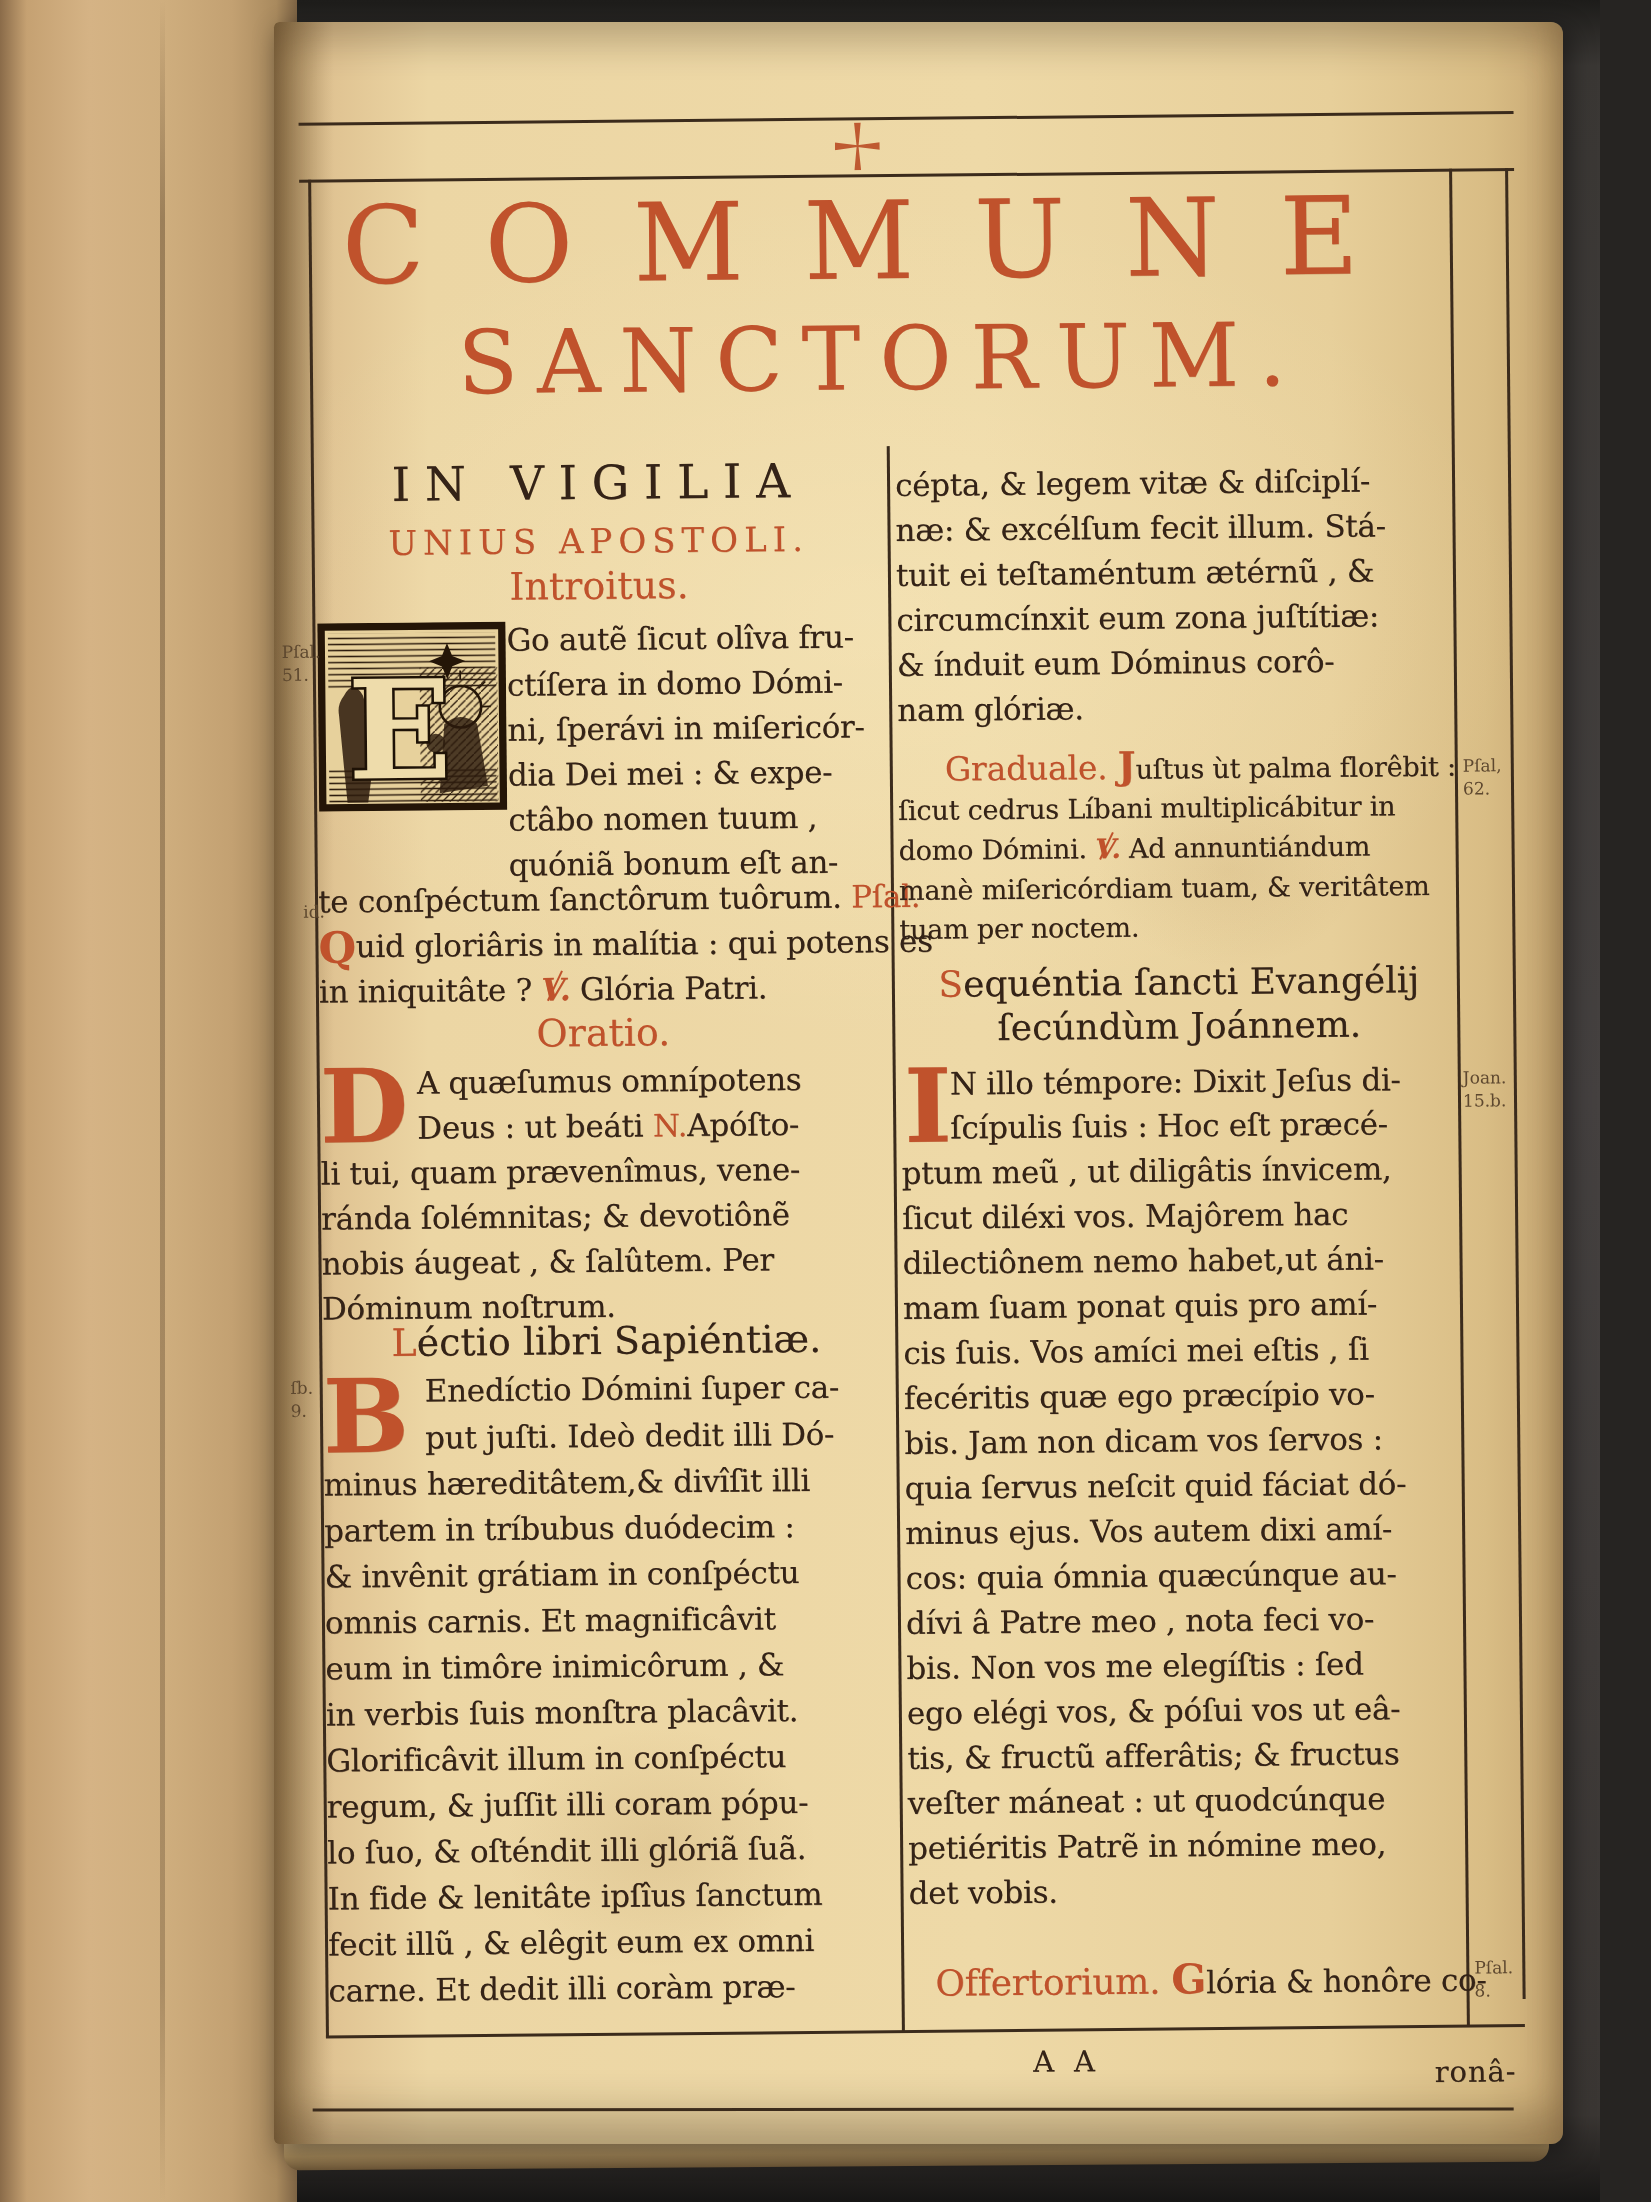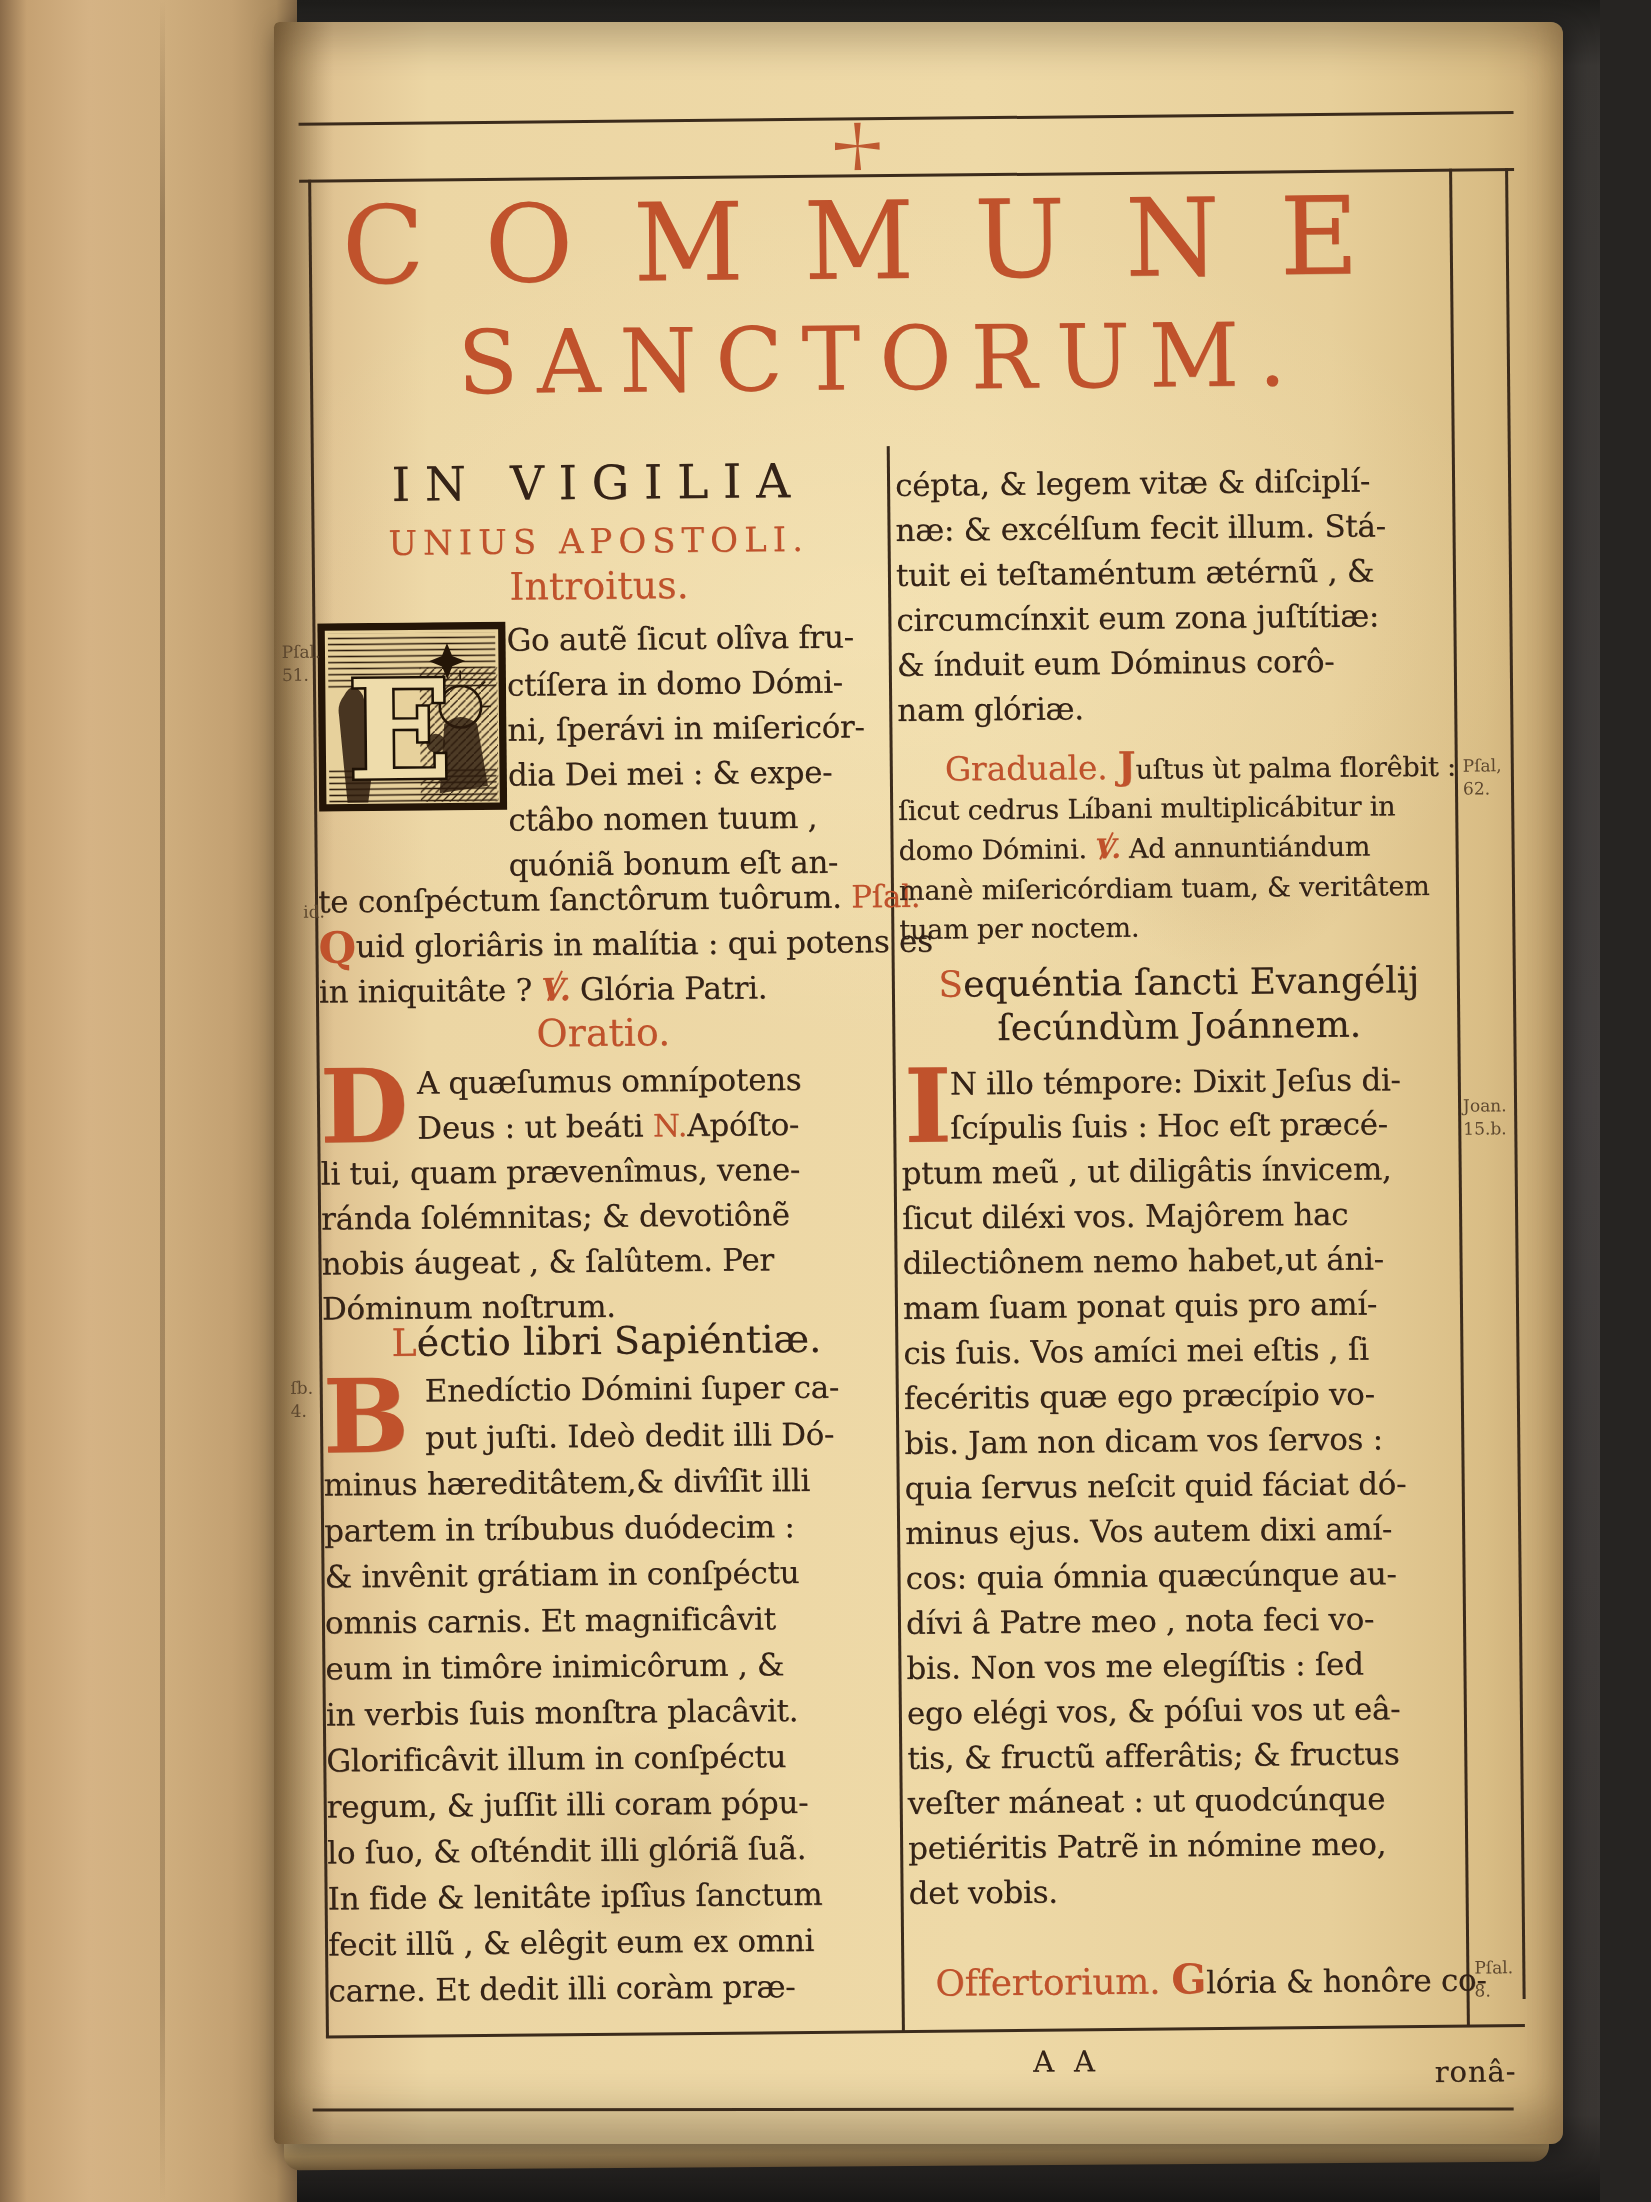--- a/index.html
+++ b/index.html
@@ -208,24 +208,24 @@
 veſter máneat : ut quodcúnque
 petiéritis Patrẽ in nómine meo,
 det vobis.</div>
 
     <div class="abs line" style="left:641px;top:1893px;"><span class="red" style="font-size:36px;">Offertorium. </span><span class="red" style="font-size:41px;font-weight:bold;">G</span><span class="ink">lória &amp; honôre co-</span></div>
 
     <div class="abs margin-note" style="left:0;top:568px;width:29px;">Pſal.
 51.</div>
     <div class="abs margin-note" style="left:19px;top:828px;width:29px;">id.</div>
     <div class="abs margin-note" style="left:1.7px;top:1304px;width:29px;">ſb.
-4.</div>
+9.</div>
     <div class="abs margin-note" style="left:1180px;top:693px;width:46px;">Pſal,
 62.</div>
-    <div class="abs margin-note" style="left:1177px;top:1005px;width:50px;margin-top:28px;">Joan.
+    <div class="abs margin-note" style="left:1177px;top:1005px;width:50px;">Joan.
 15.b.</div>
     <div class="abs margin-note" style="left:1180px;top:1895px;width:46px;">Pſal.
 8.</div>
 
     <div class="abs ink foot" style="left:738px;top:1979px;">A A</div>
     <div class="abs ink foot" style="left:1075px;top:1993px;width:146px;text-align:right;letter-spacing:0.9px;">ronâ-</div>
 
   </div>
 </div>
 

